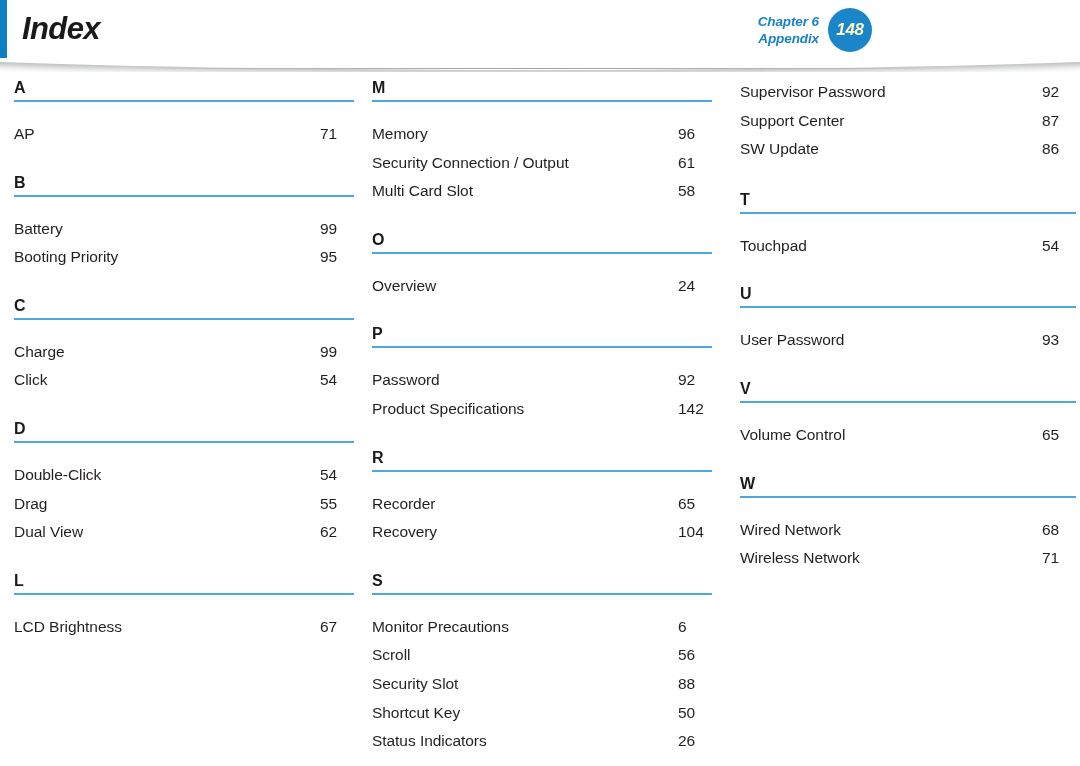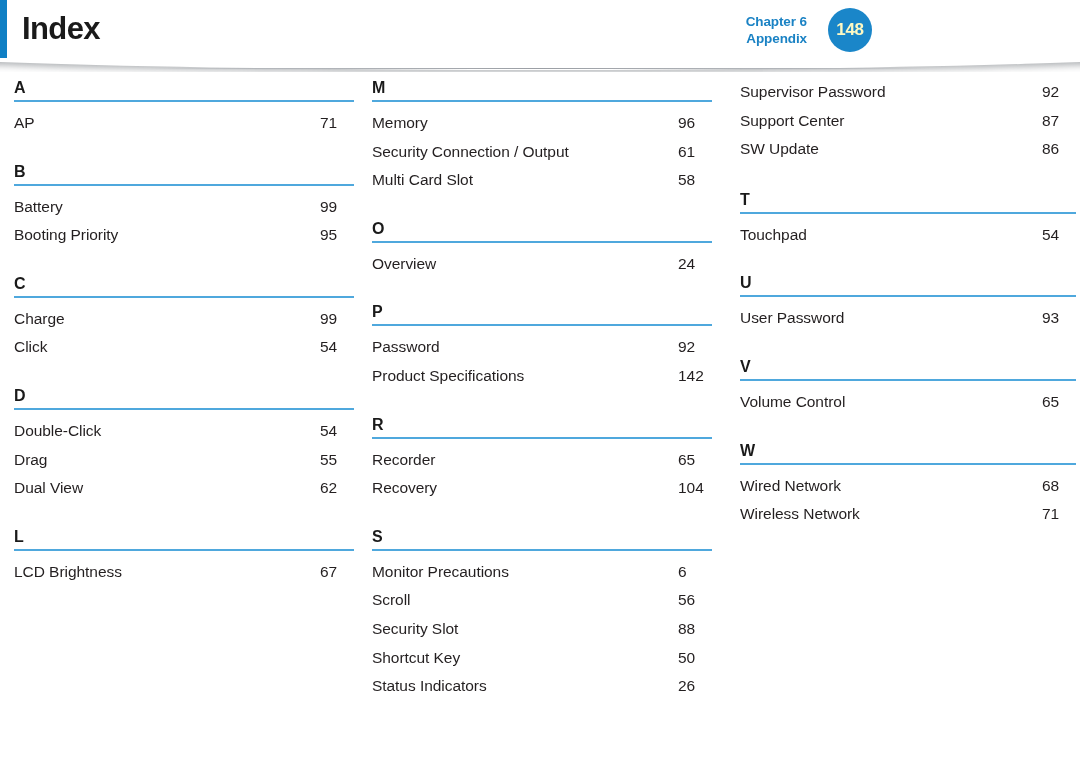--- a/index.html
+++ b/index.html
@@ -14,20 +14,21 @@
     color: #231f20;
     overflow: hidden;
     position: relative;
   }
 
   
   .page-header {
     position: relative;
     height: 58px;
     width: 880px;
+    font-style: italic;
   }
   .header-accent-bar {
     position: absolute;
     left: 0;
     top: 0;
     width: 7px;
     height: 58px;
     background: #0f7fc4;
   }
   .page-title {
@@ -40,21 +41,21 @@
     color: #1a1a1a;
     line-height: 36px;
     font-family: "Liberation Sans", "DejaVu Sans", sans-serif;
   }
   .header-right {
     position: absolute;
     right: 8px;
     top: 8px;
     display: flex;
     align-items: center;
-    gap: 21px;
+    gap: 9px;
   }
   .chapter-block {
     text-align: right;
     color: #1a82c4;
     font-weight: bold;
     font-size: 13.5px;
     line-height: 17px;
     letter-spacing: -0.1px;
   }
   .page-badge {
@@ -123,21 +124,21 @@
   .letter-heading {
     font-size: 16px;
     font-weight: bold;
     color: #1a1a1a;
     line-height: 19px;
     padding-bottom: 3px;
     border-bottom: 2px solid #4fa8dd;
     letter-spacing: 0px;
   }
   .entry-list {
-    margin-top: 7px;
+    margin-top: 18px;
   }
   .index-entry {
     display: flex;
     justify-content: space-between;
     align-items: baseline;
     font-size: 15.5px;
     line-height: 28.6px;
     color: #231f20;
     letter-spacing: -0.05px;
   }

